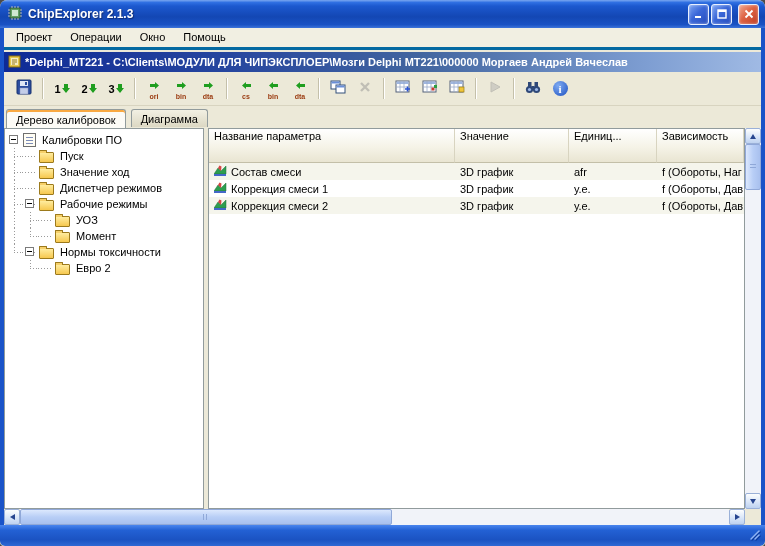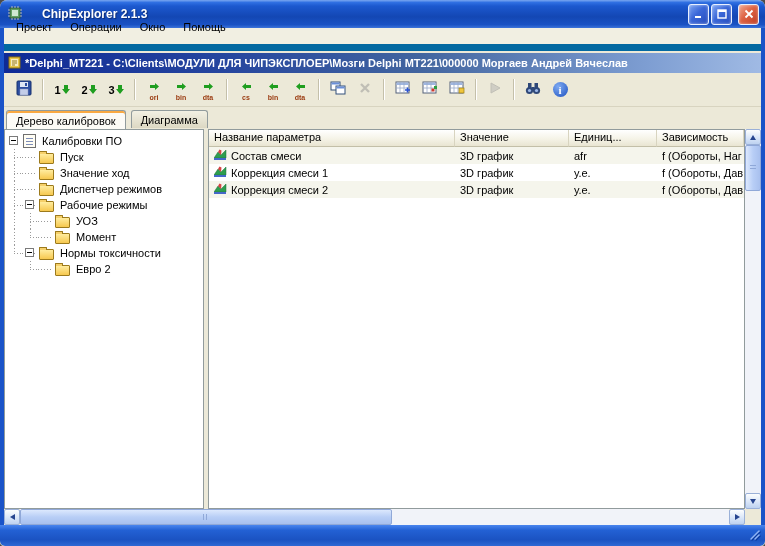--- a/index.html
+++ b/index.html
@@ -3,30 +3,30 @@
 <meta charset="utf-8">
 <style>
   *{box-sizing:border-box;margin:0;padding:0}
   html,body{width:765px;height:546px}
   body{font-family:"Liberation Sans",sans-serif;font-size:11px;color:#000;background:#4b4b4b}
   .window{width:765px;height:546px;display:flex;flex-direction:column;border-radius:7px 7px 4px 4px;overflow:hidden;background:#ece9d8}
 
   
   .titlebar{height:28px;flex:none;display:flex;align-items:center;padding:0 6px 0 7px;
     background:linear-gradient(180deg,#7aa7f0 0%,#2f6fe2 9%,#1c58ce 22%,#1347b4 60%,#1a52c4 88%,#3d74da 100%)}
-  .title-text{color:#fff;font-weight:bold;font-size:12px;margin-left:19px;flex:1;text-shadow:1px 1px 1px #0e2c74;white-space:nowrap;overflow:hidden}
+  .title-text{color:#fff;font-weight:bold;font-size:12px;margin-left:5px;flex:1;text-shadow:1px 1px 1px #0e2c74;white-space:nowrap;overflow:hidden}
   .winbtns{display:flex;gap:2px}
   .winbtn{width:21px;height:21px;border:1px solid #e8f0ff;border-radius:3px;display:flex;align-items:center;justify-content:center;padding:0;cursor:default;
     background:linear-gradient(135deg,#7da4f2 0%,#3a67d8 45%,#274dbd 100%);box-shadow:inset 0 0 3px rgba(255,255,255,.55)}
   .winbtn.close{background:linear-gradient(135deg,#efa78f 0%,#de6344 45%,#bf3c22 100%);margin-left:4px}
 
   
   .frame{flex:1;display:flex;flex-direction:column;min-height:0;border-left:4px solid #1a53c8;border-right:4px solid #1a53c8;background:#ece9d8}
 
-  .menubar{height:22px;flex:none;display:flex;align-items:flex-end;padding:8px 3px;background:#f1efe2;border-bottom:7px solid #0369a1}
+  .menubar{height:22px;flex:none;display:flex;align-items:flex-start;padding:0 3px;background:#f1efe2;border-bottom:3px solid #0369a1}
   .menu-item{padding:3px 9px;white-space:nowrap}
 
   .doc-titlebar{height:20px;flex:none;display:flex;align-items:center;gap:4px;padding:0 4px;margin-top:2px;
     background:linear-gradient(90deg,#0e2a96 0%,#27479f 30%,#42659f 55%,#7e9ed2 85%,#a0bae4 100%)}
   .doc-title{color:#fff;font-weight:bold;white-space:nowrap;overflow:hidden}
 
   
   .toolbar{height:34px;flex:none;display:flex;align-items:center;padding:0 7px;gap:1px;border-bottom:1px solid #d8d4c0}
   .tb{width:26px;height:25px;display:flex;align-items:center;justify-content:center;background:transparent;border:1px solid transparent;padding:0;position:relative;cursor:default}
   .tb.disabled{opacity:.45;filter:grayscale(1)}
@@ -63,21 +63,21 @@
   .expbox::after{content:"";position:absolute;left:1px;top:3px;width:5px;height:1px;background:#000}
   .folder{width:15px;height:11px;flex:none;margin:2px 3px 0 1px;position:relative;border:1px solid #9c7a1c;border-radius:1px;
     background:linear-gradient(180deg,#ffec9e,#f6c84f)}
   .folder::before{content:"";position:absolute;left:-1px;top:-3px;width:6px;height:2px;background:#f6d06a;border:1px solid #9c7a1c;border-bottom:none;border-radius:1px 1px 0 0}
   .nb{width:13px;height:14px;flex:none;margin:0 3px 0 1px;background:#fffdf4;border:1px solid #6f6f6f;position:relative}
   .nb::before{content:"";position:absolute;left:2px;top:3px;right:2px;height:1px;background:#7d8db8;box-shadow:0 3px 0 #7d8db8,0 6px 0 #7d8db8}
   .tlabel{padding:1px 3px;white-space:nowrap}
   .tlabel.sel{background:#316ac5;color:#fff}
 
   
-  .ghead{display:flex;height:17px;flex:none}
+  .ghead{display:flex;height:34px;flex:none}
   .gh{background:linear-gradient(180deg,#fff,#f5f3e7 55%,#e9e5d2);border-right:1px solid #d8d4c0;border-bottom:1px solid #c3bfa8;padding:1px 5px;white-space:nowrap;overflow:hidden;cursor:default}
   .c1{width:246px;flex:none}.c2{width:114px;flex:none}.c3{width:88px;flex:none}.c4{flex:1;min-width:0}
   .grow{display:flex;height:17px;flex:none;align-items:center}
   .grow.alt{background:#f5f5ec}
   .gc{padding:0 5px;white-space:nowrap;overflow:hidden;height:14px;display:flex;align-items:center;gap:4px}
   .gc svg{flex:none}
 
   
   .vscroll{width:16px;flex:none;display:flex;flex-direction:column;background:#f1f3f9}
   .sbtn{height:16px;width:16px;flex:none;border:1px solid #9ab0d8;border-radius:2px;display:flex;align-items:center;justify-content:center;padding:0;

